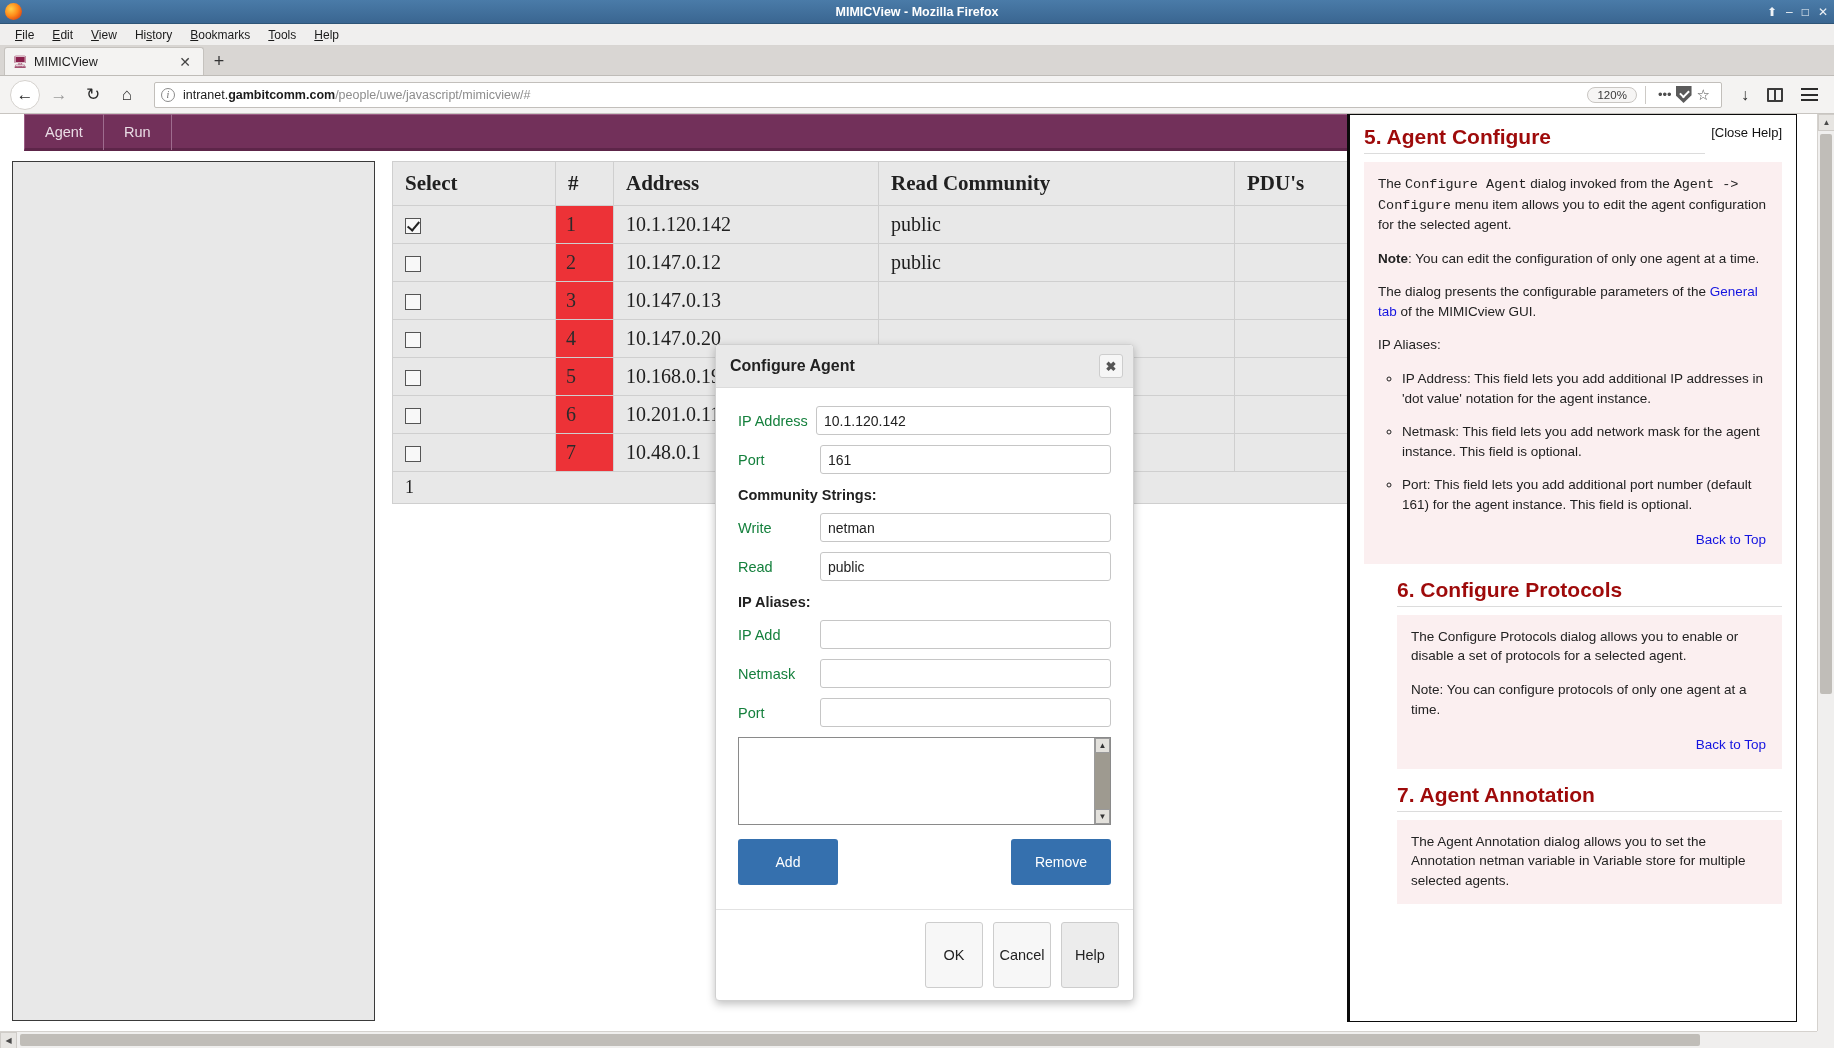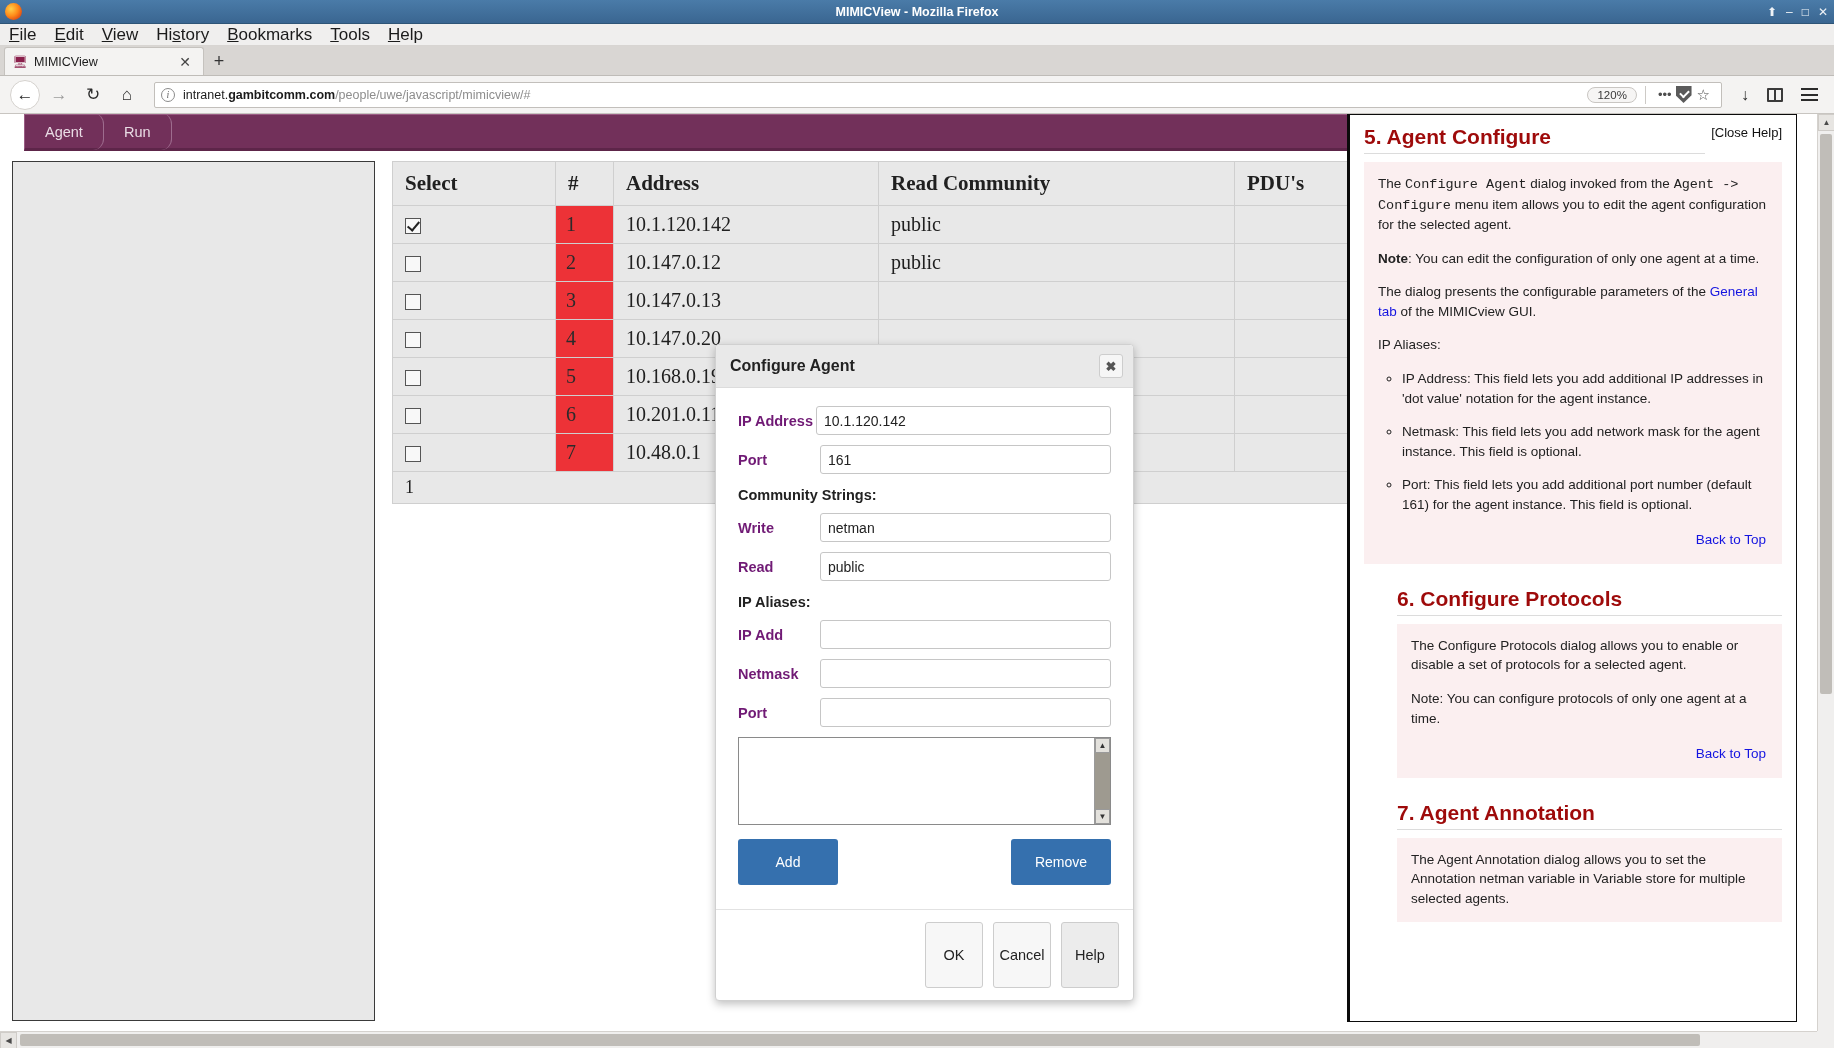--- a/index.html
+++ b/index.html
@@ -41,21 +41,22 @@
     color: #eef2f6; font-size: 12px;
   }
   .win-btns span { cursor: pointer; line-height: 1; }
 
   
   .menubar {
     height: 22px;
     background: #f0efee;
     border-bottom: 1px solid #d8d5d2;
     display: flex; align-items: center;
-    font-size: 17px;
+    padding-left: 6px;
+    font-size: 12px;
     color: #1b1b1b;
   }
   .menubar .mi { padding: 2px 9px; cursor: default; }
   .menubar .mi u { text-decoration: underline; }
 
   
   .tabstrip {
     height: 30px;
     background: #d9d6d3;
     display: flex; align-items: flex-end;
@@ -174,21 +175,20 @@
     display:flex; align-items:center;
   }
   .app-menu {
     height: 37px;
     display:flex; align-items:center;
     padding: 0 20px;
     color:#e9dce5;
     font-size: 14.5px;
     border-right: 1px solid #9e6c8e;
     cursor: pointer;
-    border-radius: 11px;
   }
 
   
   .left-panel {
     position:absolute; left: 12px; top: 47px;
     width: 363px; height: 860px;
     background: #e8e8e8;
     border: 1px solid #3a3a3a;
   }
 
@@ -275,21 +275,21 @@
     border-radius: 3px;
     background:#f6f6f6;
     display:flex; align-items:center; justify-content:center;
     color:#555; font-size: 13px; font-weight:bold;
     cursor:pointer;
   }
   .dlg-body { padding: 18px 22px 10px 22px; }
   .frm-row { display:flex; align-items:center; margin-bottom: 10px; }
   .frm-label {
     width: 82px; flex:none;
-    font-size: 14.5px; font-weight:bold; color:#701a75;
+    font-size: 14.5px; font-weight:normal; color:#15803d;
   }
   .frm-input {
     flex: 1;
     height: 29px;
     border: 1px solid #c6c6c6;
     border-radius: 3px;
     background:#fff;
     padding: 0 7px;
     font-size: 14px;
     color:#222;
@@ -373,21 +373,21 @@
     margin-top: 8px;
     line-height: 1.45;
   }
   .help-box p { margin: 0 0 14px 0; }
   .help-box p:last-child { margin-bottom: 4px; }
   .mono { font-family:"Liberation Mono", monospace; font-size:13.5px; }
   .lnk { color:#1414e0; }
   .help-box ul { margin: 4px 0 0 0; padding-left: 24px; list-style: circle; }
   .help-box li { margin-bottom: 14px; line-height: 1.45; }
   .backtop { text-align:right; color:#1414e0; font-size:13.5px; cursor:pointer; padding: 2px 2px 4px 0; }
-  .help-sec { margin-top: 23px; padding-left: 33px; }
+  .help-sec { margin-top: 14px; padding-left: 33px; }
 
   
   .vscroll {
     position:absolute; right:0; top:0; width:17px; bottom:17px;
     background:#f0efee; border-left:1px solid #d5d2ce;
   }
   .vscroll .sb-arrow {
     height:17px;width:17px;display:flex;align-items:center;justify-content:center;
     font-size:8px;color:#4a4a4a;background:#e7e5e2;border:1px solid #cfccc8;
   }

